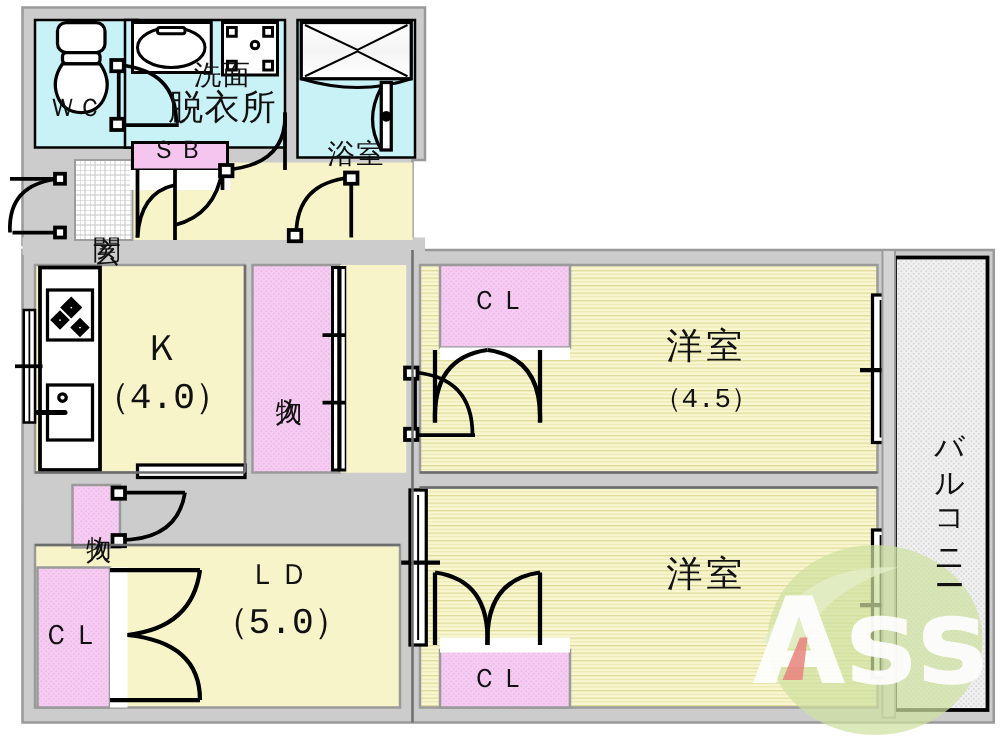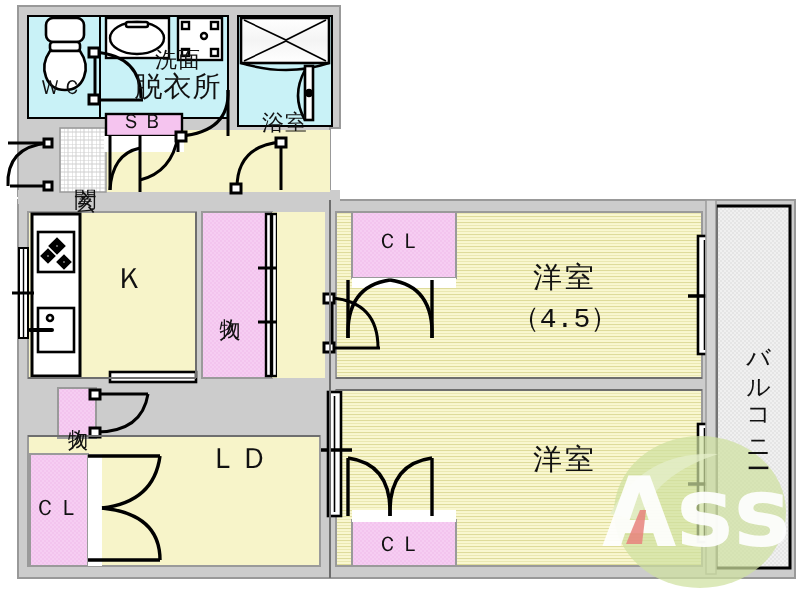--- a/index.html
+++ b/index.html
@@ -297,33 +297,35 @@
   <div class="lbl" style="left:178px;top:62px;transform:translate(-50%,-50%);font-size:22px;letter-spacing:1px;">洗面</div>
   <div class="lbl" style="left:178px;top:89px;transform:translate(-50%,-50%);font-size:28px;letter-spacing:1px;">脱衣所</div>
 
   <div class="lbl" style="left:285px;top:94px;transform:translate(-50%,-50%);font-size:22px;letter-spacing:1px;margin-top:31px;">浴室</div>
 
   <div class="lbl" style="left:143px;top:122px;transform:translate(-50%,-50%);font-size:20px;letter-spacing:2px;">ＳＢ</div>
 
   <div class="lbl v" style="left:84px;top:172px;transform:translate(-50%,-50%);font-size:22px;">玄関</div>
 
   <div class="lbl" style="left:130px;top:281px;transform:translate(-50%,-50%);font-size:29px;">Ｋ</div>
+  <div class="lbl" style="left:130px;top:320px;transform:translate(-50%,-50%);font-size:29px;">（4.0）</div>
 
   <div class="lbl v" style="left:228px;top:302px;transform:translate(-50%,-50%);font-size:21px;">物入</div>
 
   <div class="lbl v" style="left:77px;top:414px;transform:translate(-50%,-50%);font-size:20px;">物入</div>
 
   <div class="lbl" style="left:58px;top:510px;transform:translate(-50%,-50%);font-size:22px;letter-spacing:2px;">ＣＬ</div>
 
   <div class="lbl" style="left:400px;top:243px;transform:translate(-50%,-50%);font-size:21px;letter-spacing:2px;">ＣＬ</div>
 
   <div class="lbl" style="left:400px;top:546px;transform:translate(-50%,-50%);font-size:21px;letter-spacing:2px;">ＣＬ</div>
 
-  <div class="lbl" style="left:240px;top:461px;transform:translate(-50%,-50%);font-size:29px;letter-spacing:2px;">ＬＤ</div>
+  <div class="lbl" style="left:224px;top:461px;transform:translate(-50%,-50%);font-size:23px;letter-spacing:2px;">ＬＤ</div>
+  <div class="lbl" style="left:225px;top:500px;transform:translate(-50%,-50%);font-size:29px;">（5.0）</div>
 
   <div class="lbl" style="left:565px;top:280px;transform:translate(-50%,-50%);font-size:29px;letter-spacing:3px;">洋室</div>
-  <div class="lbl" style="left:565px;top:320px;transform:translate(-50%,-50%);font-size:28px;">（4.5）</div>
+  <div class="lbl" style="left:565px;top:320px;transform:translate(-50%,-50%);font-size:22px;">（4.5）</div>
 
   <div class="lbl" style="left:565px;top:462px;transform:translate(-50%,-50%);font-size:29px;letter-spacing:3px;">洋室</div>
 
   <div class="lbl v" style="left:757px;top:395px;transform:translate(-50%,-50%);font-size:24px;letter-spacing:4px;">バルコニー</div>
 
 </div>
 
 </body></html>

